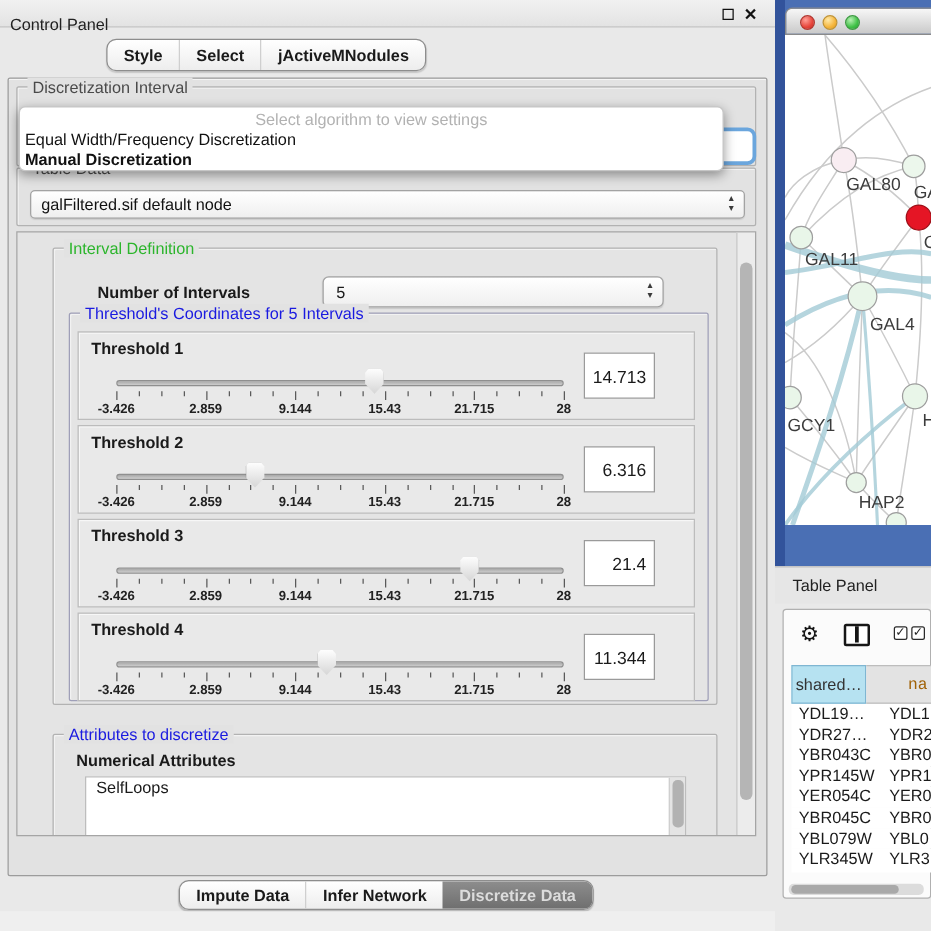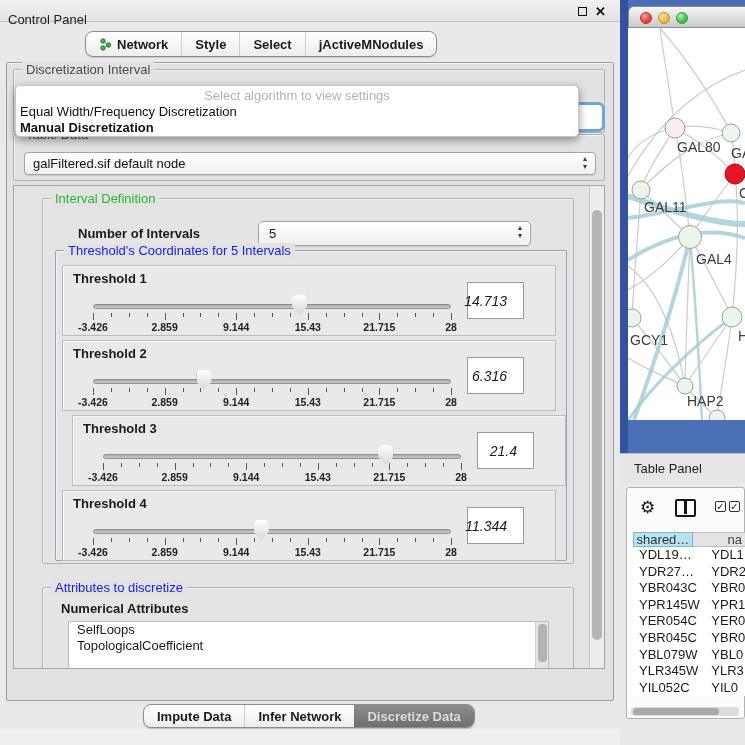--- a/index.html
+++ b/index.html
@@ -56,21 +56,21 @@
   .noi-spinner .spin-val { position:absolute; left:10px; top:4px; }
 
   .thr-group { left:12px; top:51px; width:512px; height:311px; border-color:#9f9fb8; }
 
   .thr-panel { position:absolute; left:6px; width:494px; height:71px; background:#e9e9e9; border:1px solid #bcbcbc; box-shadow:inset 1px 1px 0 #f7f7f7; }
   .thr-title { position:absolute; left:10px; top:5px; font-weight:bold; }
   .thr-track { position:absolute; left:30px; top:38px; width:358px; height:5px; border-radius:3px; background:linear-gradient(#a8a8a8,#cdcdcd); border:1px solid #8f8f8f; }
   .thr-handle { position:absolute; top:29px; width:15px; height:20px; background:linear-gradient(#fefefe,#d6d6d6); clip-path:polygon(18% 0,82% 0,100% 16%,100% 60%,50% 100%,0 60%,0 16%); filter:drop-shadow(0 0 1px #6f6f6f); }
   .tick { position:absolute; width:1px; background:#5a5a5a; }
   .tick-label { position:absolute; width:60px; text-align:center; font-size:10.5px; font-weight:bold; color:#222; }
-  .thr-valuebox { position:absolute; left:404px; top:16px; width:57px; height:37px; background:#fff; border:1px solid #9a9a9a; display:flex; align-items:center; justify-content:flex-end; padding-right:16px; font-size:14px;font-style:italic; }
+  .thr-valuebox { position:absolute; left:404px; top:16px; width:57px; height:37px; background:#fff; border:1px solid #9a9a9a; display:flex; align-items:center; justify-content:flex-end; padding-right:6px; font-size:14px; }
 
   .attr-group { left:28px; top:401px; width:532px; height:90px; }
   .attr-sub { position:absolute; left:18px; top:13px; font-weight:bold; }
   .attr-list { position:absolute; left:25px; top:33px; width:481px; height:48px; background:#fff; border:1px solid #bdbdbd; overflow:hidden; }
   .attr-item { height:16px; line-height:16px; padding-left:8px; }
   .attr-scroll { position:absolute; right:0; top:0; width:13px; height:100%; background:#e4e4e4; border-left:1px solid #cfcfcf; }
   .attr-scroll .thumb { position:absolute; left:2px; top:2px; width:9px; height:38px; border-radius:4px; background:#b2b2b2; }
 
   .bottom-tabbar { position:absolute; left:143px; top:704px; height:24px; display:flex; border:1px solid #8d8d8d; border-radius:8px; overflow:hidden; background:linear-gradient(#ffffff,#ededed); box-shadow:0 1px 1px rgba(0,0,0,.2); }
   .bottom-strip { position:absolute; left:0; top:729px; width:620px; height:16px; background:#efefef; }
@@ -90,23 +90,23 @@
   .tablepanel-header span { margin-left:14px; color:#222; }
 
   .browser-panel { position:absolute; left:626px; top:487px; width:119px; height:232px; background:#fbfbfb; border:1px solid #b0b0b0; border-radius:3px; }
   .tp-toolbar { position:absolute; left:0; top:0; width:100%; height:40px; }
   .gear { position:absolute; left:13px; top:9px; font-size:17px; color:#161616; }
   .split-icon { position:absolute; left:48px; top:11px; width:21px; height:18px; border:2.5px solid #161616; background:#fff; border-radius:2px; }
   .split-icon::after { content:""; position:absolute; left:7px; top:0; width:2.5px; height:13px; background:#161616; }
   .cb { position:absolute; top:13px; width:11px; height:11px; border:1.5px solid #2a2a2a; border-radius:2px; font-size:10px; line-height:9px; text-align:center; color:#222; background:#fff; }
 
   .tp-table { position:absolute; left:6px; top:44px; width:113px; height:166px; overflow:hidden; }
-  .tp-head { display:flex; height:15px; }
+  .tp-head { display:flex; height:31px; }
   .tp-h1 { width:80px; background:#b6e2f1; border:1px solid #7fb6d2; display:flex; align-items:center; justify-content:center; color:#333; }
-  .tp-h2 { width:70px; background:#e3e3e3; border:1px solid #bdbdbd; border-left:none; display:flex; align-items:center; justify-content:flex-end; padding-right:3px; color:#404040; }
+  .tp-h2 { width:70px; background:#e3e3e3; border:1px solid #bdbdbd; border-left:none; display:flex; align-items:center; justify-content:flex-end; padding-right:3px; color:#a16207;font-family:Liberation Mono, monospace; }
   .tp-row { display:flex; height:16.6px; line-height:16.6px; background:#fff; }
   .tp-c1 { width:80px; padding-left:6px; }
   .tp-c2 { width:40px; padding-left:3px; }
   .hscroll { position:absolute; left:4px; top:219px; width:108px; height:9px; background:#dcdcdc; border-radius:4px; }
   .hscroll .thumb { position:absolute; left:2px; top:1px; width:86px; height:7px; border-radius:4px; background:#a9a9a9; }
 
   svg text { font-family:"Liberation Sans", sans-serif; }
 </style>
 </head>
 <body>
@@ -115,30 +115,20 @@
 
   <div class="titlebar">
     <span class="tb-title">Control Panel</span>
     <span class="tb-icons">
       <span class="float-box"></span>
       <span class="close-x">✕</span>
     </span>
   </div>
 
   <div class="tabbar" id="top-tabs">
-      <div class="tab">
-        <svg width="13" height="13" viewBox="0 0 13 13">
-          <line x1="4" y1="3" x2="9" y2="7" stroke="#9abf9a" stroke-width="1.2"></line>
-          <line x1="4" y1="10" x2="9" y2="7" stroke="#9abf9a" stroke-width="1.2"></line>
-          <circle cx="4" cy="3" r="2.2" fill="#4caf50" stroke="#2c7a30"></circle>
-          <circle cx="4" cy="10" r="2.2" fill="#4caf50" stroke="#2c7a30"></circle>
-          <circle cx="9.5" cy="7" r="2.2" fill="#4caf50" stroke="#2c7a30"></circle>
-        </svg>
-        <span>Network</span>
-      </div>
       <div class="tab">
         <span>Style</span>
       </div>
       <div class="tab">
         <span>Select</span>
       </div>
       <div class="tab">
         <span>jActiveMNodules</span>
       </div>
     </div>
@@ -238,21 +228,21 @@
                 <div class="tick" style="left:370.1px; top:47px; height:4px"></div>
                 <div class="tick" style="left:388.0px; top:47px; height:7px"></div>
                 <div class="tick-label" style="left:0.0px; top:55px">-3.426</div>
                 <div class="tick-label" style="left:71.6px; top:55px">2.859</div>
                 <div class="tick-label" style="left:143.2px; top:55px">9.144</div>
                 <div class="tick-label" style="left:214.8px; top:55px">15.43</div>
                 <div class="tick-label" style="left:286.4px; top:55px">21.715</div>
                 <div class="tick-label" style="left:358.0px; top:55px">28</div>
                 <div class="thr-valuebox">6.316</div>
               </div>
-              <div class="thr-panel" style="top: 164px; margin-left: 10px;">
+              <div class="thr-panel" style="top: 164px;">
                 <span class="thr-title">Threshold 3</span>
                 <div class="thr-track"></div>
                 <div class="thr-handle" style="left:305.3px"></div>
                 <div class="tick" style="left:30.0px; top:47px; height:7px"></div>
                 <div class="tick" style="left:47.9px; top:47px; height:4px"></div>
                 <div class="tick" style="left:65.8px; top:47px; height:4px"></div>
                 <div class="tick" style="left:83.7px; top:47px; height:4px"></div>
                 <div class="tick" style="left:101.6px; top:47px; height:7px"></div>
                 <div class="tick" style="left:119.5px; top:47px; height:4px"></div>
                 <div class="tick" style="left:137.4px; top:47px; height:4px"></div>
@@ -313,21 +303,20 @@
               </div>
             </div>
         </div>
       </div>
 
       <div class="group attr-group">
         <span class="group-title t-blue">Attributes to discretize</span>
         <span class="attr-sub">Numerical Attributes</span>
         <div class="attr-list" id="attr-list">
           <div class="attr-item">SelfLoops</div>
-            <div class="attr-item">TopologicalCoefficient</div>
             <div class="attr-scroll">
               <div class="thumb"></div>
             </div>
         </div>
       </div>
 
       <div class="vscroll">
         <div class="thumb" style="top:24px; height:430px;"></div>
       </div>
 

